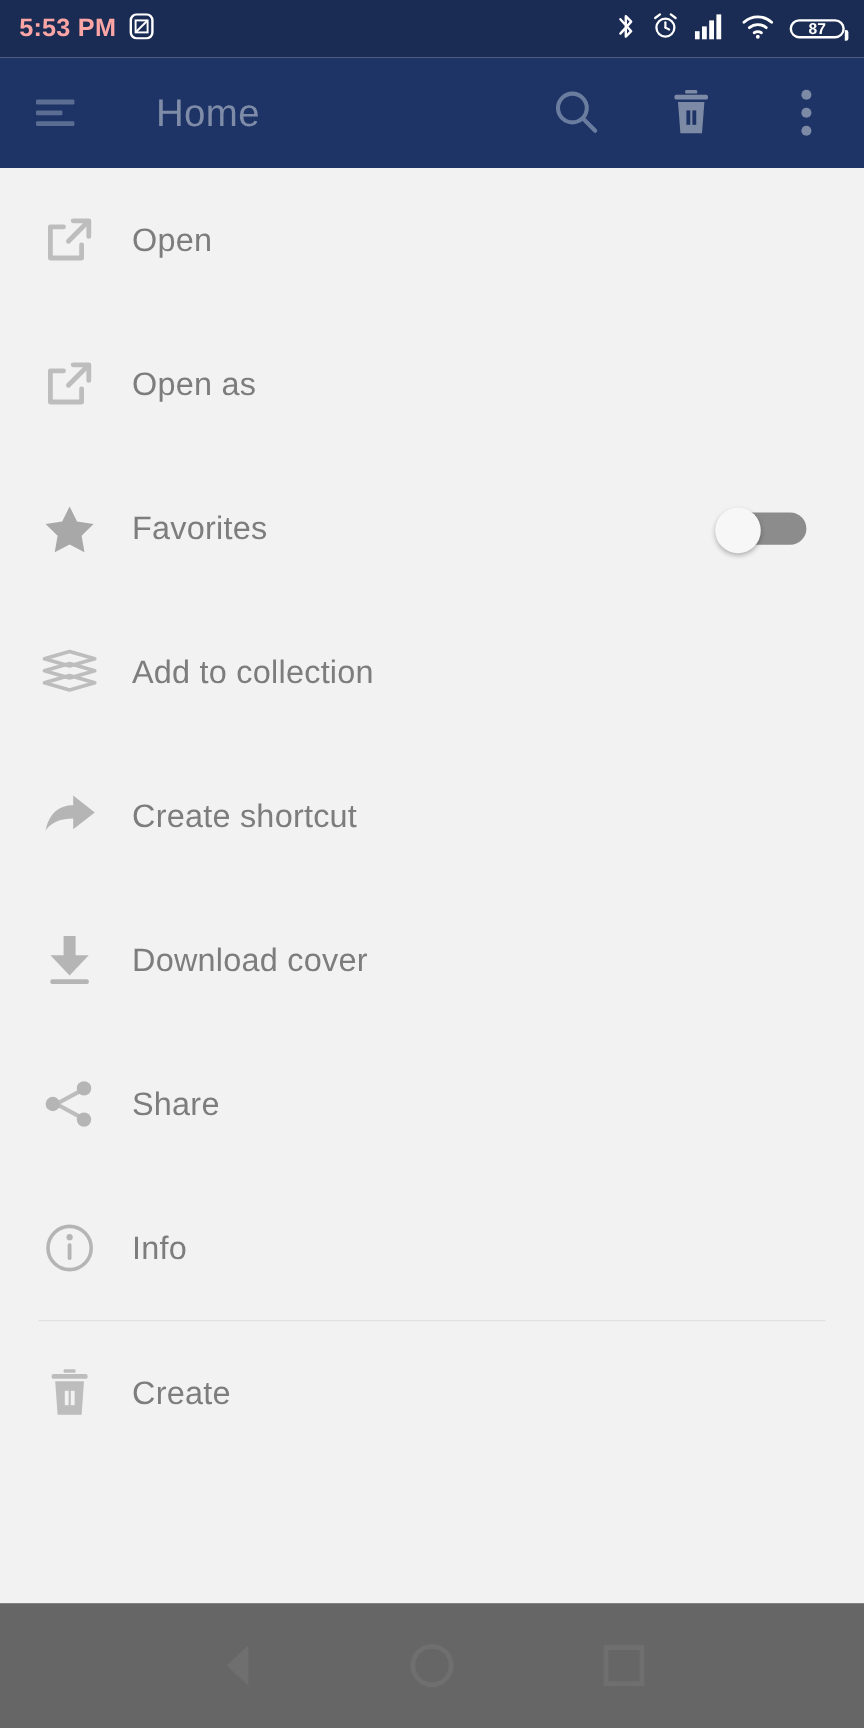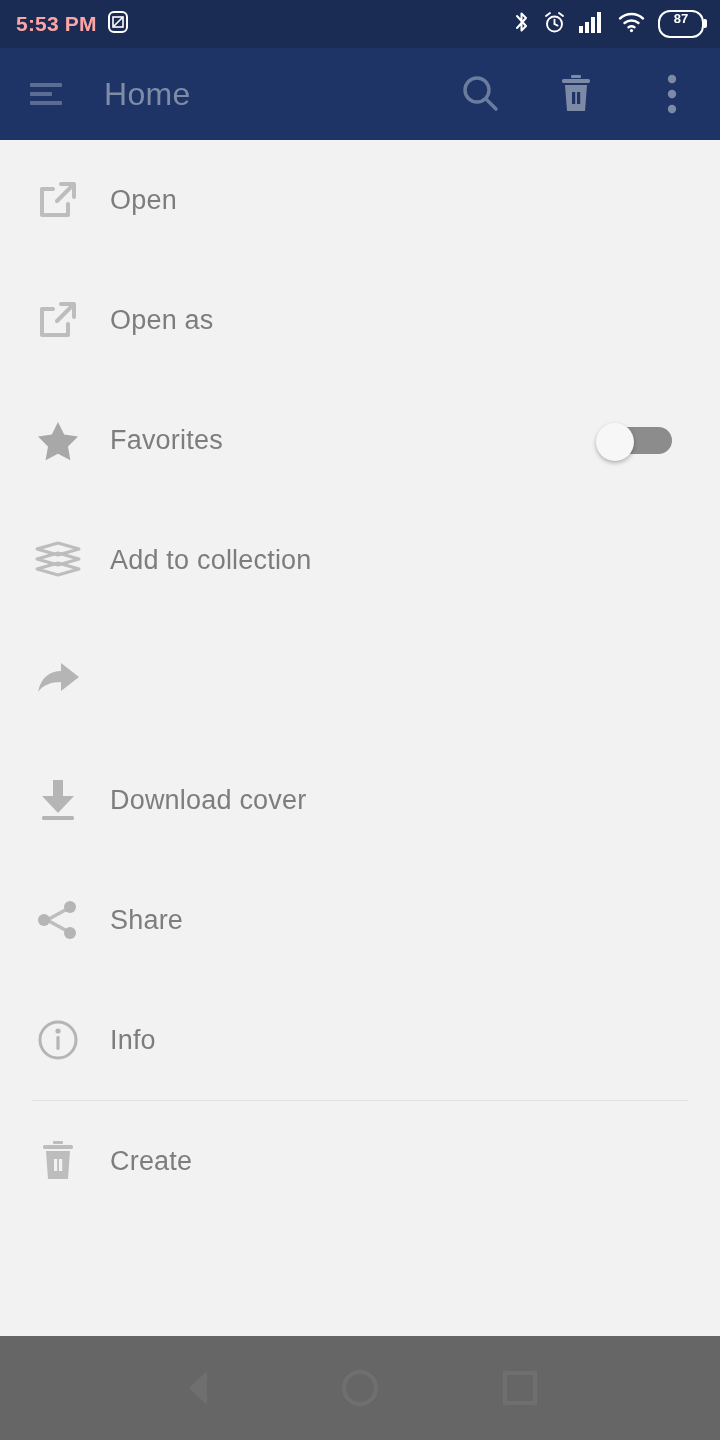--- a/index.html
+++ b/index.html
@@ -15,33 +15,33 @@
   .status-bar {
     position:absolute; top:0; left:0; width:720px; height:48px;
     background:#1b2c54; display:flex; align-items:center;
     padding:0 16px; color:#ffffff;
   }
   .status-left { display:flex; align-items:center; gap:10px; }
   .status-time { font-size:21px; font-weight:bold; letter-spacing:.2px; color:#fca5a5; }
   .status-right { margin-left:auto; display:flex; align-items:center; gap:13px; }
   .sb-ico { display:block; }
   .batt {
-    position:relative; width:46px; height:28px; border:2px solid #ffffff;
-    border-radius:12px; display:flex; align-items:flex-start; justify-content:center;
+    position:relative; width:46px; height:16px; border:2px solid #ffffff;
+    border-radius:12px; display:flex; align-items:flex-end; justify-content:center;
   }
   .batt::after {
     content:""; position:absolute; right:-5px; top:7px; width:3px; height:9px;
     background:#ffffff; border-radius:0 2px 2px 0;
   }
   .batt span { font-size:13px; font-weight:bold; color:#ffffff; line-height:1; }
 
   
   .app-bar {
     position:absolute; top:48px; left:0; width:720px; height:92px;
-    background:#1f3466; display:flex; align-items:center; padding:0 22px;
+    background:#1f3466; display:flex; align-items:center; padding:0 22px;gap:26px;
   }
   .app-bar .ab-ico { width:52px; height:52px; display:flex; align-items:center; justify-content:center; }
   .app-title {
     font-size:32px; color:#7f8ca8; margin-left:30px; letter-spacing:.3px;
   }
   .app-bar-right { margin-left:auto; display:flex; align-items:center; gap:44px; }
 
   
   .menu-sheet {
     position:absolute; top:140px; left:0; width:720px; height:1164px;
@@ -241,20 +241,21 @@
       </span>
       <span class="mi-label">Add to collection</span>
     </div>
 
     <div class="menu-item">
       <span class="mi-ico">
         <svg width="48" height="40" viewBox="0 0 48 40">
           <path d="M4 32 C7 17 16 11 27 11 L27 3 L45 17 L27 31 L27 22 C17 22 9 25 4 32 Z" fill="#b5b5b5"></path>
         </svg>
       </span>
+      <span class="mi-label">Create shortcut</span>
     </div>
 
     <div class="menu-item">
       <span class="mi-ico">
         <svg width="44" height="46" viewBox="0 0 44 46">
           <rect x="17" y="3" width="10" height="18" fill="#b5b5b5"></rect>
           <path d="M6 19 L38 19 L22 36 Z" fill="#b5b5b5"></path>
           <rect x="6" y="39" width="32" height="4" rx="1.5" fill="#b5b5b5"></rect>
         </svg>
       </span>

